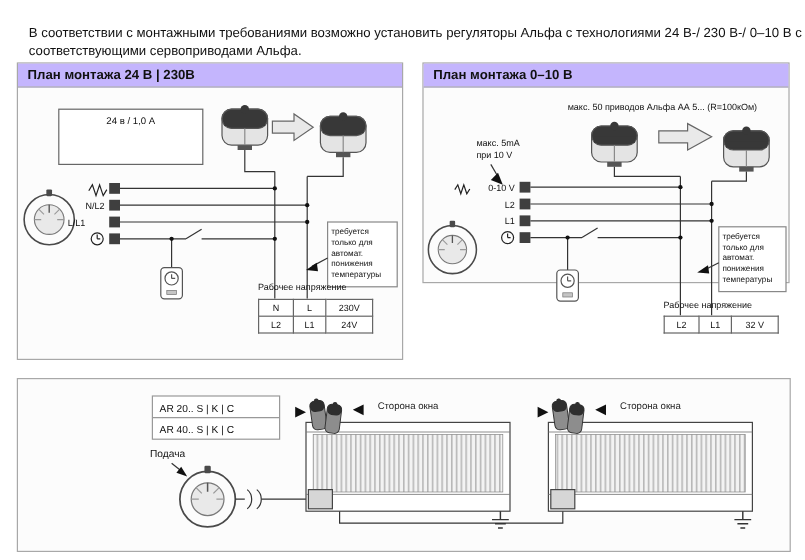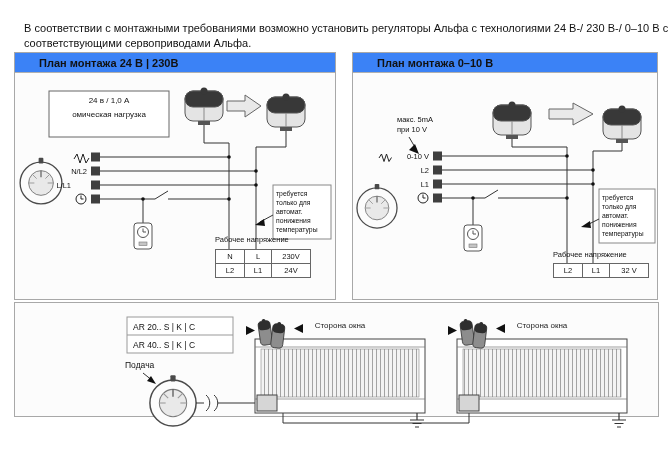--- a/index.html
+++ b/index.html
@@ -1,21 +1,21 @@
 <!DOCTYPE html>
 <html><head>
 <meta charset="utf-8">
 <style>
   html,body{margin:0;padding:0}
   body{width:671px;height:467px;position:relative;background:#fff;
        font-family:"Liberation Sans",sans-serif;color:#111;overflow:hidden}
   .intro{position:absolute;left:8px;top:5px;width:654px;margin:16px;font-size:11px;line-height:15px}
   .panel{position:absolute;border:1px solid #a8a8a8;background:#fcfcfc;box-sizing:border-box}
-  .phead{height:20px;background:#3b82f6;border-bottom:1px solid #b0b0b0;display:flex;align-items:center;
-         padding-left:24px;font-size:11px;font-weight:bold;box-sizing:border-box}
+  .phead{height:20px;background:#c4b5fd;border-bottom:1px solid #b0b0b0;display:flex;align-items:center;
+         padding-left:8px;font-size:11px;font-weight:bold;box-sizing:border-box}
   .pbody{position:relative}
   .layer{position:absolute;left:0;top:0}
   .abs{position:absolute}
   .t8{font-size:8px;line-height:13.5px}
   .t85{font-size:8.5px;line-height:12px}
   .t75{font-size:7.5px;line-height:10px}
   .t68{font-size:6.8px;line-height:9px}
   .ra{text-align:right}
   .ctr{text-align:center}
   .it{color:#222}
@@ -103,21 +103,20 @@
       </g>
       <use href="#timer" xlink:href="#timer" transform="translate(119,150)"></use>
       <rect x="258" y="112" width="58" height="54" fill="#fff" stroke="#888"></rect>
       <g>
         <line x1="258" y1="142" x2="245" y2="149" stroke="#333"></line>
         <polygon points="240,152 249,146 250,153" fill="#111"></polygon>
       </g>
     </svg>
     <div class="abs t8 ctr" style="left:36px;top:21px;width:116px">
       <div>24 в / 1,0 А</div>
-      <div>омическая нагрузка</div>
     </div>
     <div class="abs t75 ra" style="left:46px;top:93.5px;width:26px">N/L2</div>
     <div class="abs t75 ra" style="left:30px;top:107.5px;width:26px">L/L1</div>
     <div class="abs t68" style="left:261px;top:116px;width:52px">требуется только для автомат. понижения температуры</div>
     <div class="abs t75" style="left:200px;top:162px;width:100px">Рабочее напряжение</div>
     <table class="vtable" style="left:200px;top:176px">
       <tbody>
           <tr>
         <td style="width:28px">N</td>
         <td style="width:26px">L</td>
@@ -126,21 +125,21 @@
       <tr>
         <td>L2</td>
         <td>L1</td>
         <td>24V</td>
       </tr>
     </tbody>
       </table>
   </div>
 </div>
 
-<div class="panel" style="left:352px;top:52px;width:306px;height:248px">
+<div class="panel" style="left:352px;top:52px;width:306px;height:184px">
   <div class="phead">
     <span>План монтажа 0–10 В</span>
   </div>
   <div class="pbody" style="height:226px">
     <svg class="layer" width="304" height="226">
       <use href="#act" xlink:href="#act" transform="translate(140,24)"></use>
       <polygon points="196,36 220,36 220,30 240,41 220,52 220,46 196,46" fill="#e9e9e9" stroke="#666"></polygon>
       <use href="#act" xlink:href="#act" transform="translate(250,28)"></use>
       <use href="#dial" xlink:href="#dial" transform="translate(24,135) scale(0.91)"></use>
       <g fill="#3f3f3f">
@@ -169,20 +168,21 @@
       <rect x="246" y="116" width="56" height="54" fill="#fff" stroke="#888"></rect>
       <g>
         <line x1="246" y1="146" x2="234" y2="152" stroke="#333"></line>
         <polygon points="228,154 237,148 238,155" fill="#111"></polygon>
       </g>
       <g>
         <line x1="56" y1="64" x2="63" y2="76" stroke="#333"></line>
         <polygon points="66,81 56,77 62,71" fill="#111"></polygon>
       </g>
     </svg>
+    <div class="abs t75 ctr" style="left:100px;top:12px;width:198px">макс. 50 приводов Альфа АА 5... (R=100кОм)</div>
     <div class="abs t75" style="left:44px;top:42px;width:64px">
       <div>макс. 5mA</div>
       <div>при 10 V</div>
     </div>
     <div class="abs t75 ra" style="left:40px;top:78.5px;width:36px">0-10 V</div>
     <div class="abs t75 ra" style="left:56px;top:92.5px;width:20px">L2</div>
     <div class="abs t75 ra" style="left:56px;top:106.5px;width:20px">L1</div>
     <div class="abs t68" style="left:249px;top:120px;width:50px">требуется только для автомат. понижения температуры</div>
     <div class="abs t75" style="left:200px;top:177px;width:100px">Рабочее напряжение</div>
     <table class="vtable" style="left:200px;top:190px">
@@ -190,21 +190,21 @@
           <tr>
         <td style="width:28px">L2</td>
         <td style="width:26px">L1</td>
         <td style="width:38px">32 V</td>
       </tr>
     </tbody>
       </table>
   </div>
 </div>
 
-<div class="panel" style="left:14px;top:302px;width:645px;height:115px">
+<div class="panel" style="left:14px;top:315px;width:645px;height:145px">
   <div class="pbody" style="height:143px">
     <svg class="layer" width="643" height="143">
       <rect x="112" y="14" width="106" height="36" fill="#fff" stroke="#999"></rect>
       <line x1="112" y1="32" x2="218" y2="32" stroke="#999"></line>
       <g>
         <line x1="128" y1="70" x2="138" y2="78" stroke="#333"></line>
         <polygon points="141,81 132,78 136,73" fill="#111"></polygon>
       </g>
       <use href="#dial" xlink:href="#dial" transform="translate(158,100) scale(1.05)"></use>
       <g stroke="#333" fill="none">

